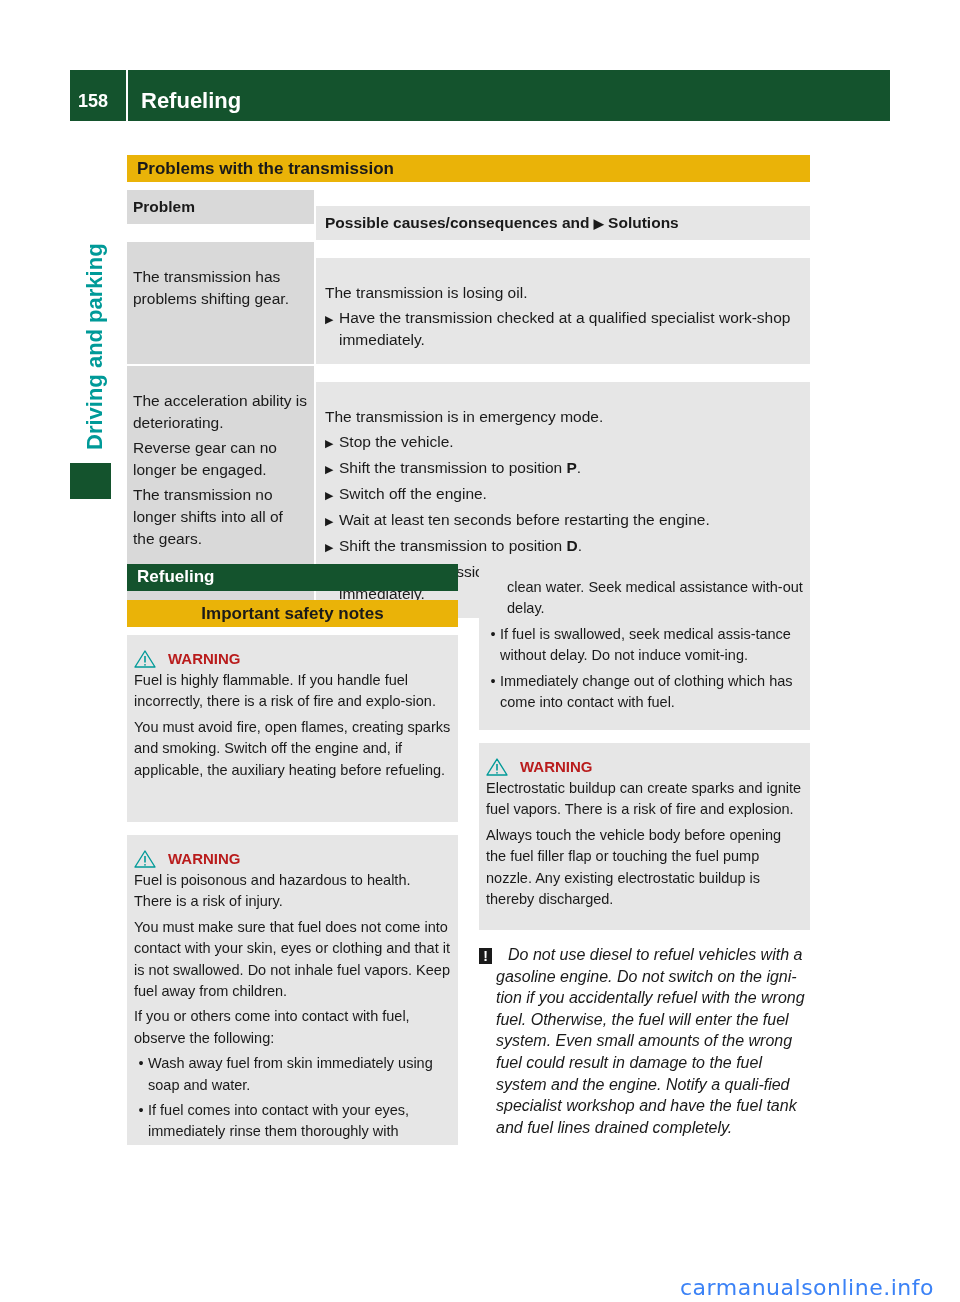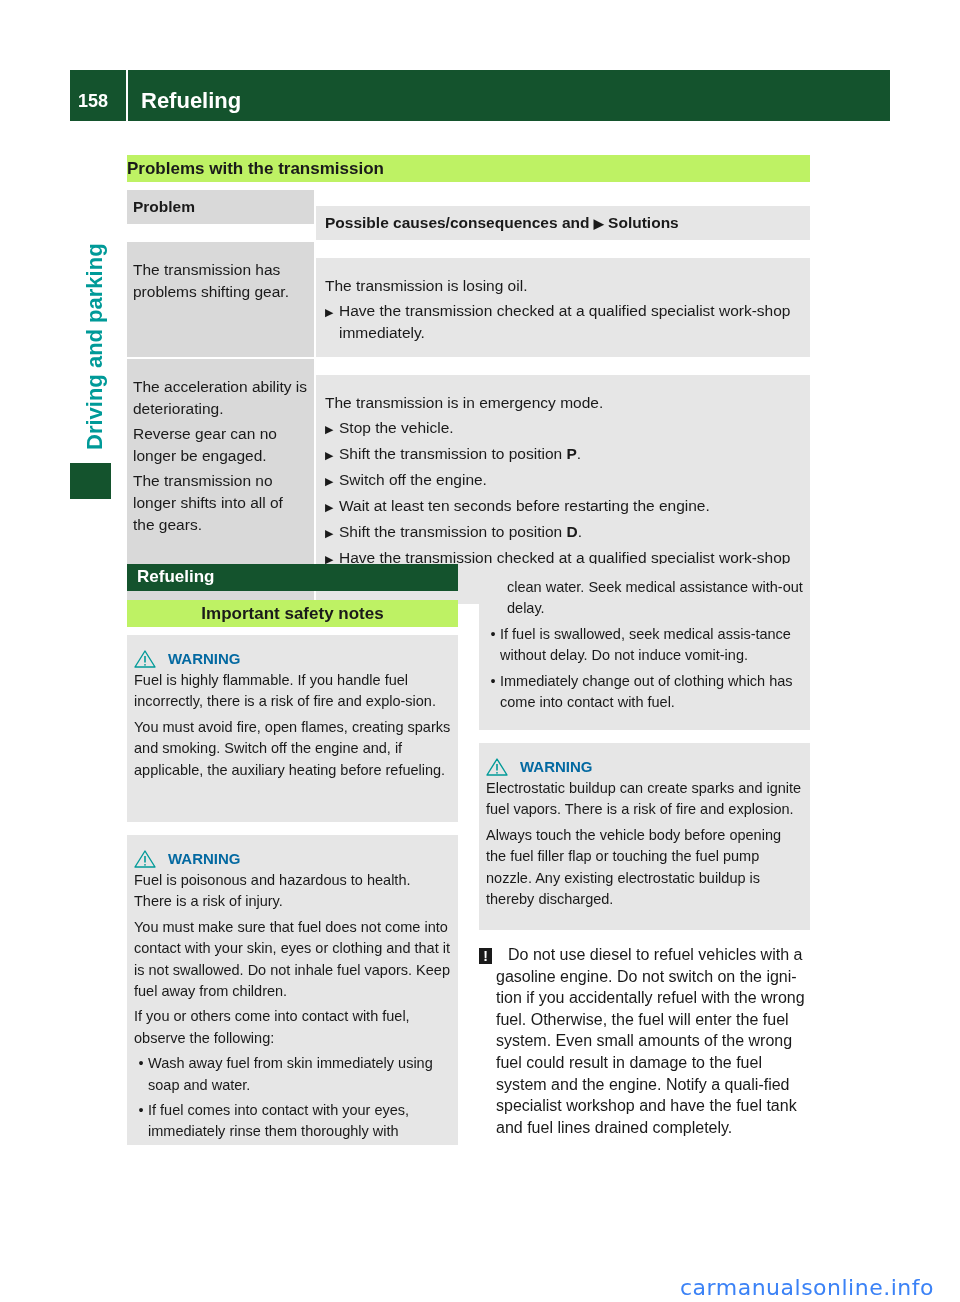--- a/index.html
+++ b/index.html
@@ -14,55 +14,55 @@
   #hdr-num span { position: absolute; left: 8px; bottom: 9px; color: #fff; font-weight: bold; font-size: 18px; }
   #hdr-title { left: 128px; top: 70px; width: 762px; height: 51px; }
   #hdr-title span { position: absolute; left: 13px; bottom: 7px; color: #fff; font-weight: bold; font-size: 22px; }
 
   
   #side-label { left: 82px; top: 450px; width: 330px; height: 32px; transform-origin: 0 0; transform: rotate(-90deg);
     color: #009a98; font-weight: bold; font-size: 22px; white-space: nowrap; }
   #side-square { left: 70px; top: 463px; width: 41px; height: 36px; }
 
   
-  .gray-heading { background: #bef264; font-weight: bold; font-size: 17px; padding: 4px 0; }
+  .gray-heading { background: #eab308; font-weight: bold; font-size: 17px; padding: 4px 10px; }
   #trans-heading { left: 127px; top: 155px; width: 683px; height: 27px; }
   .table { left: 127px; top: 190px; width: 683px; }
   .row { display: flex; margin-bottom: 2px; }
   .c1 { width: 187px; background: #d9d9d9; padding: 0 6px; }
   .c2 { flex: 1; background: #e6e6e6; margin-left: 2px; padding: 0 10px 0 9px; margin-top: 16px; }
   .hrow .c1, .hrow .c2 { height: 34px; font-weight: bold; font-size: 15.5px; padding-top: 8px; }
   .trow { font-size: 15.5px; line-height: 22px; }
-  .trow .c1, .trow .c2 { padding-top: 17px; padding-bottom: 10px; }
+  .trow .c1, .trow .c2 { padding-top: 24px; padding-bottom: 10px; }
   .trow p { margin-bottom: 3px; }
   .step { display: flex; margin-bottom: 3px; }
   .step .arrow { width: 14px; flex: none; font-size: 11px; padding-top: 1px; }
   .solutions-arrow { font-size: 13px; }
 
   
   #refuel-heading { left: 127px; top: 564px; width: 331px; height: 27px; color: #fff; font-weight: bold; font-size: 17px; padding: 3px 10px; }
   #safety-heading { left: 127px; top: 600px; width: 331px; height: 27px; text-align: center; }
 
   .box { background: #e6e6e6; padding: 13px 7px 6px 7px; font-size: 14.5px; line-height: 21.4px; }
   .box p { margin-bottom: 4px; }
-  .warn-title { display: flex; align-items: center; color: #0369a1; font-weight: bold; font-size: 15px; height: 22px; }
+  .warn-title { display: flex; align-items: center; color: #b91c1c; font-weight: bold; font-size: 15px; height: 22px; }
   .warn-icon { width: 22px; height: 18px; margin-right: 12px; }
   .bullet { display: flex; margin-bottom: 4px; }
   .bullet .dot { width: 14px; flex: none; text-align: center; }
   .cont { padding-left: 21px; }
 
   #warn1 { left: 127px; top: 635px; width: 331px; height: 187px; }
   #warn2 { left: 127px; top: 835px; width: 331px; height: 310px; }
   #warn2-cont { left: 479px; top: 564px; width: 331px; height: 166px; }
   #warn3 { left: 479px; top: 743px; width: 331px; height: 187px; }
 
   #note { left: 479px; top: 944px; width: 335px; font-size: 16px; line-height: 21.6px; }
   #note .excl { position: absolute; left: 0; top: 4px; width: 13px; height: 16px; background: #1a1a1a; color: #fff;
     font-weight: bold; font-size: 14px; line-height: 16px; text-align: center; }
-  #note .txt { padding-left: 17px; text-indent: 12px; }
+  #note .txt { padding-left: 17px; text-indent: 12px; font-style: italic; }
 
   #watermark { left: 680px; top: 1275px; font-size: 22px; color: #3b82f6; font-family: "DejaVu Sans", sans-serif; letter-spacing: 0.5px; }
 </style>
 </head>
 <body>
 
 <div id="hdr-num" class="abs teal">
   <span>158</span>
 </div>
 <div id="hdr-title" class="abs teal">

